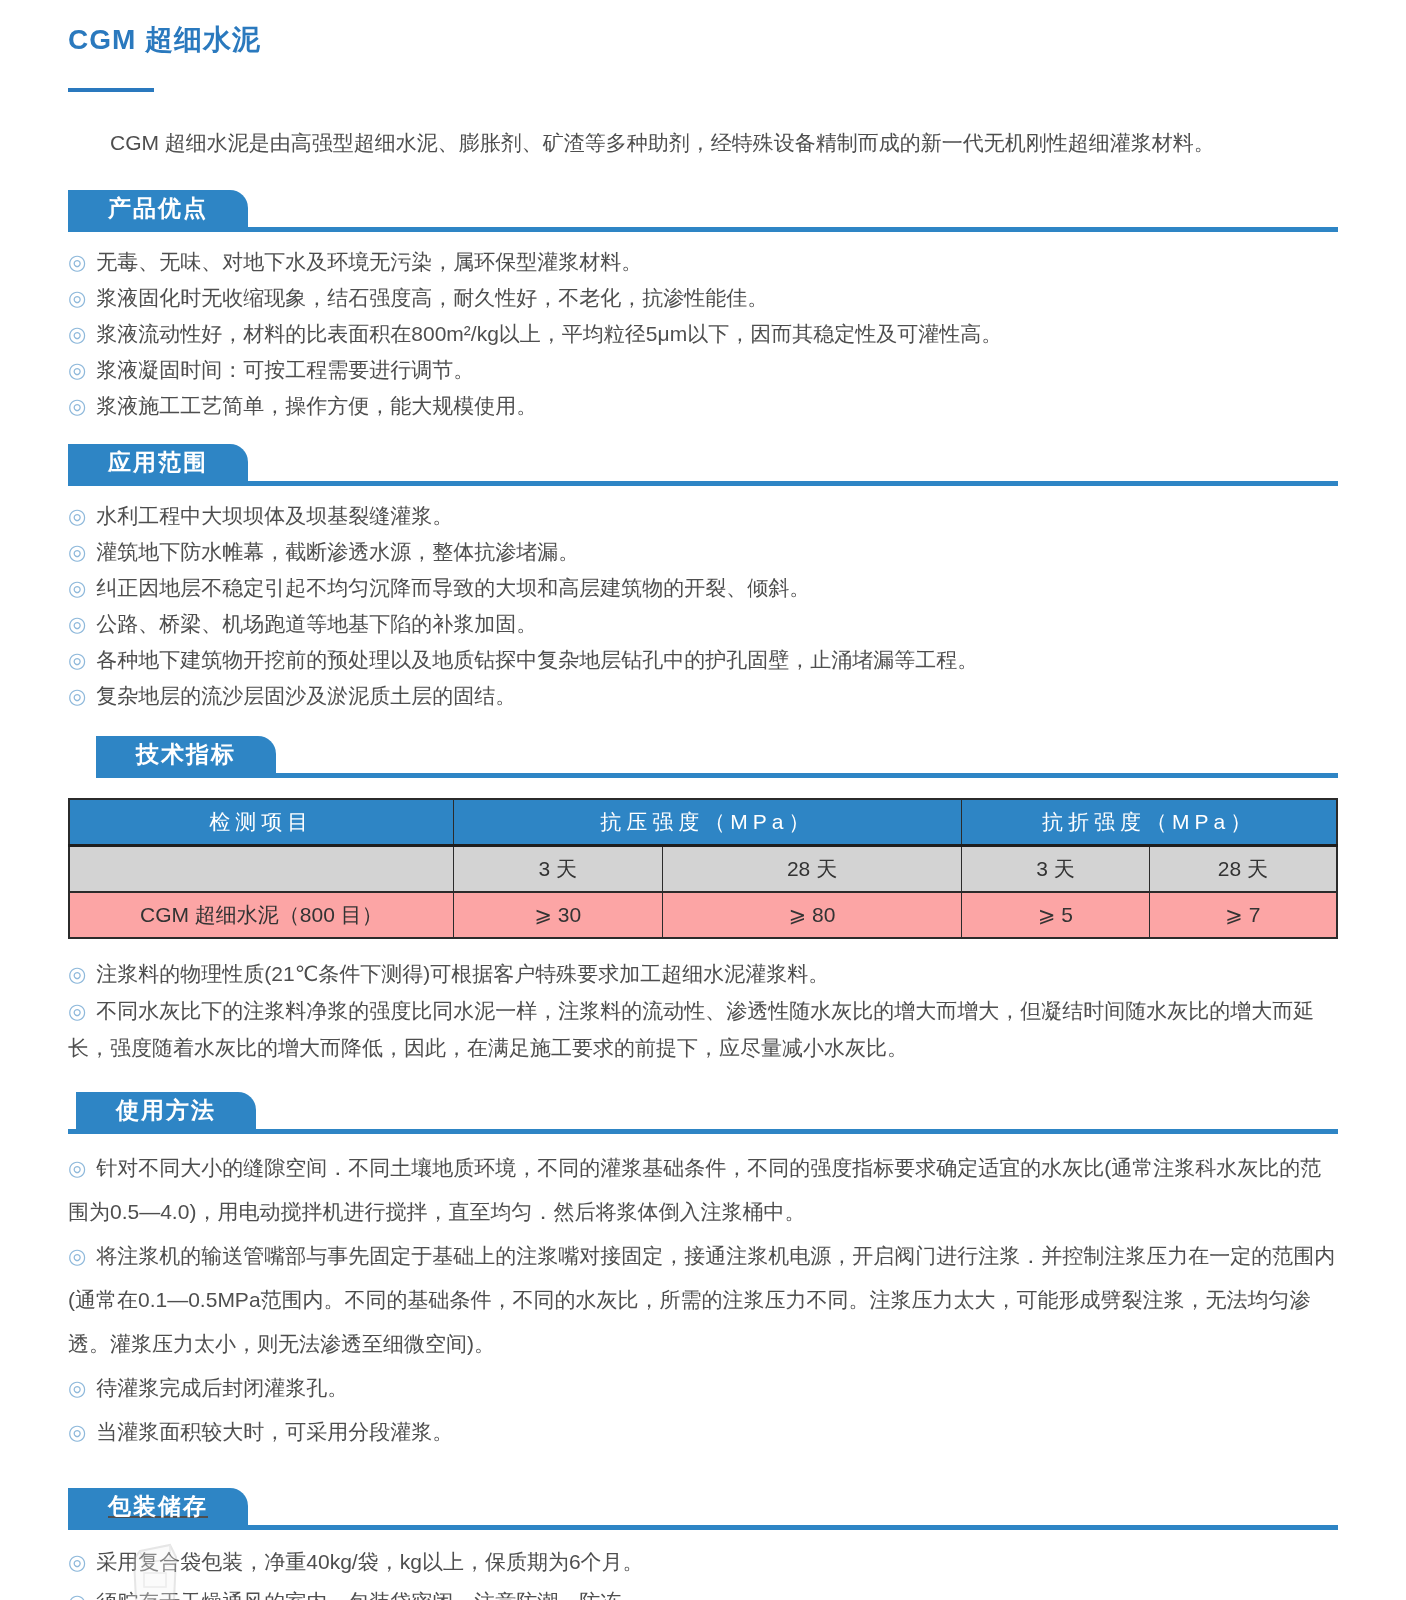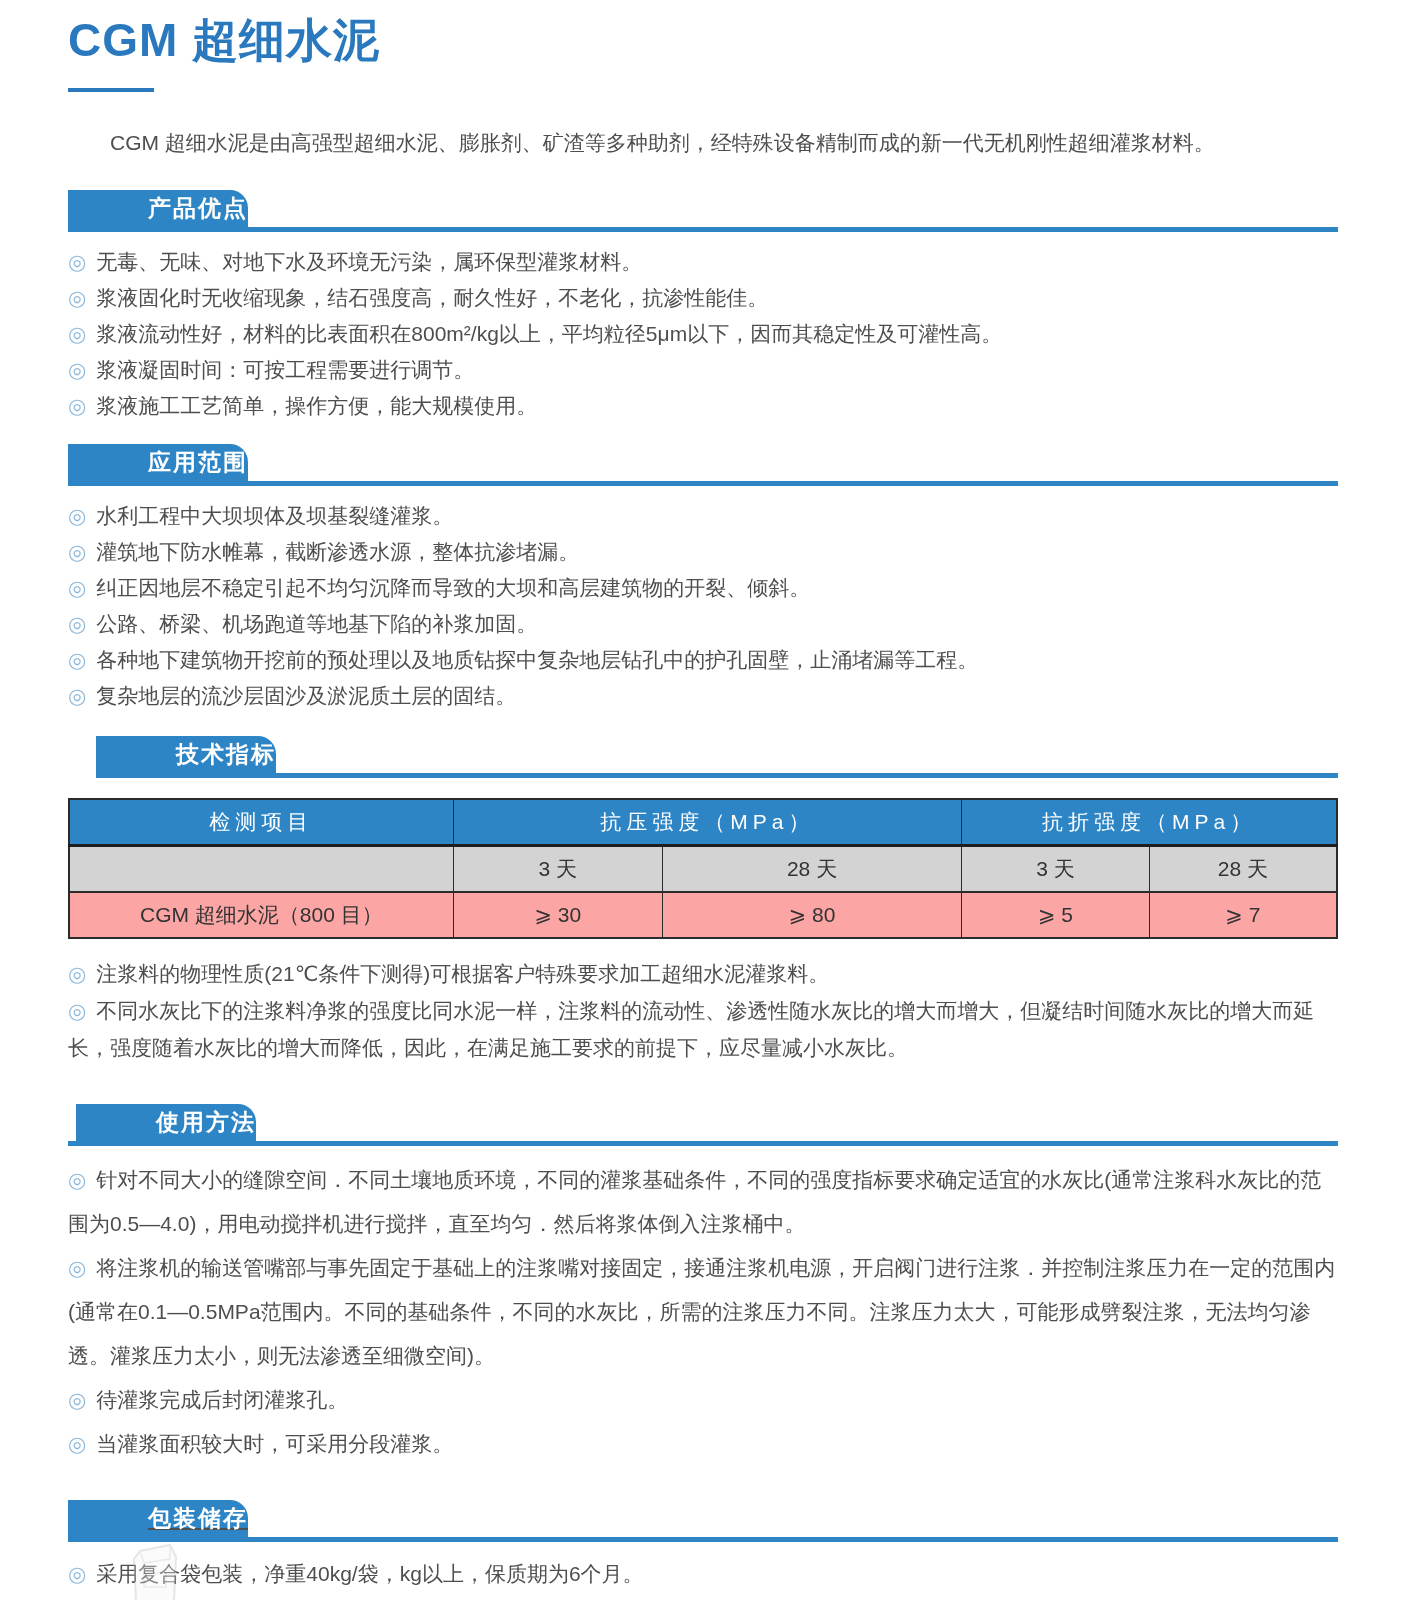--- a/index.html
+++ b/index.html
@@ -8,31 +8,31 @@
     --bullet-blue:#8FB9DB;
     --text:#4E4E4E;
     --table-border:#2B2B2B;
     --subhead-bg:#D3D3D3;
   }
   *{margin:0;padding:0;box-sizing:border-box;}
   html,body{width:1406px;height:1600px;overflow:hidden;background:#ffffff;}
   body{font-family:"Liberation Sans","DejaVu Sans",sans-serif;color:var(--text);position:relative;}
   .container{padding:0 68px;}
 
-  .page-title{margin-top:18px;font-size:46px;line-height:44px;font-weight:bold;color:var(--title-blue);letter-spacing:1px;}
+  .page-title{margin-top:18px;font-size:28px;line-height:44px;font-weight:bold;color:var(--title-blue);letter-spacing:1px;}
   .title-dash{margin-top:26px;width:86px;height:4px;background:var(--title-blue);}
 
   .intro{margin-top:36px;font-size:21px;line-height:30px;text-indent:2em;color:var(--text);}
 
   .section-bar{border-bottom:5px solid var(--accent);}
   .section-tab{width:180px;height:37px;line-height:37px;background:var(--accent);color:#fff;
-    font-size:23px;font-weight:bold;text-align:right;letter-spacing:2px;border-radius:0 18px 0 0;}
+    font-size:23px;font-weight:bold;text-align:center;letter-spacing:2px;border-radius:0 18px 0 0;}
 
   .mt-32{margin-top:32px;}
-  .mt-30{margin-top:38px;padding-left:8px;}
+  .mt-30{margin-top:26px;padding-left:8px;}
   .mt-22{margin-top:22px;margin-left:28px;}
   .mt-20{margin-top:20px;}
   .mt-34{margin-top:34px;text-decoration:underline;}
 
   .item-list{margin-top:12px;}
   .item-list p{font-size:21px;line-height:36px;color:var(--text);}
   .methods p{line-height:44px;}
   .notes{margin-top:16px;}
   .notes p{font-size:21px;line-height:37px;color:var(--text);}
   .storage-list p{line-height:40px;}

